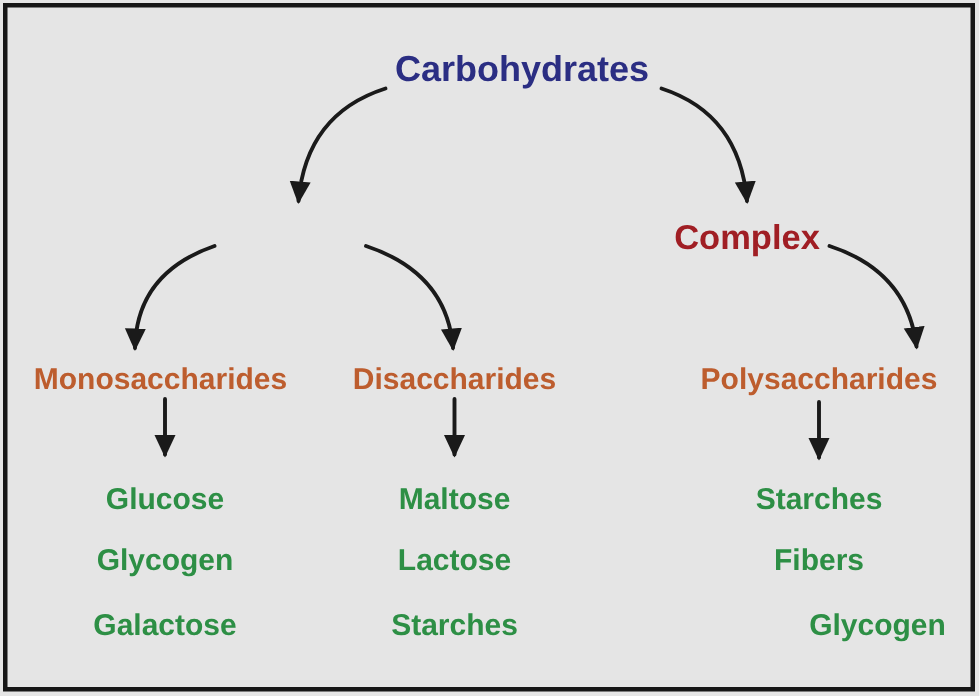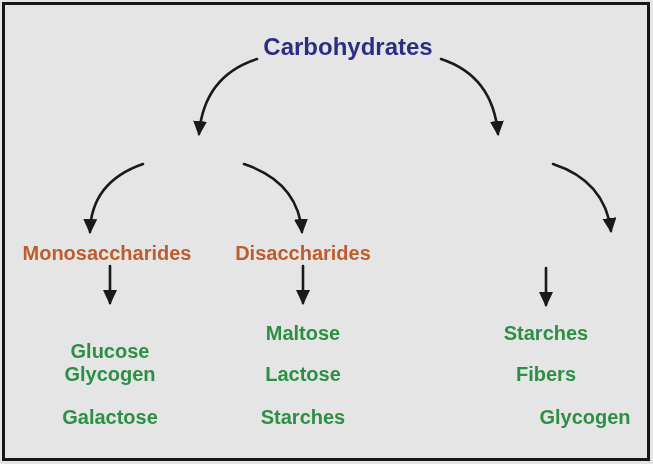--- a/index.html
+++ b/index.html
@@ -70,26 +70,28 @@
     <path class="arrow" marker-end="url(#ah)" d="M 143 164 Q 91 182 90 232"></path>
     <path class="arrow" marker-end="url(#ah)" d="M 244 164 Q 298 182 302 232"></path>
     <path class="arrow" marker-end="url(#ah)" d="M 553 164 Q 605 181 611 231"></path>
     <path class="arrow" marker-end="url(#ah)" d="M 110 266 L 110 303"></path>
     <path class="arrow" marker-end="url(#ah)" d="M 303 266 L 303 303"></path>
     <path class="arrow" marker-end="url(#ah)" d="M 546 268 L 546 305"></path>
   </svg>
 
   <div class="node root-node" style="left:348px; top:33px;">Carbohydrates</div>
 
+  <div class="node branch-node" style="left:498px; top:145px;">Complex</div>
 
   <div class="node category-node" style="left:107px; top:242px;">Monosaccharides</div>
   <div class="node category-node" style="left:303px; top:242px;">Disaccharides</div>
+  <div class="node category-node" style="left:546px; top:242px;">Polysaccharides</div>
 
   <div>
-    <div class="node leaf-node" style="left:110px; top:340px;">Glucose</div>
+    <div class="node leaf-node" style="left:110px; top:322px;">Glucose</div>
     <div class="node leaf-node" style="left:110px; top:363px;">Glycogen</div>
     <div class="node leaf-node" style="left:110px; top:406px;">Galactose</div>
   </div>
 
   <div>
     <div class="node leaf-node" style="left:303px; top:322px;">Maltose</div>
     <div class="node leaf-node" style="left:303px; top:363px;">Lactose</div>
     <div class="node leaf-node" style="left:303px; top:406px;">Starches</div>
   </div>
 

